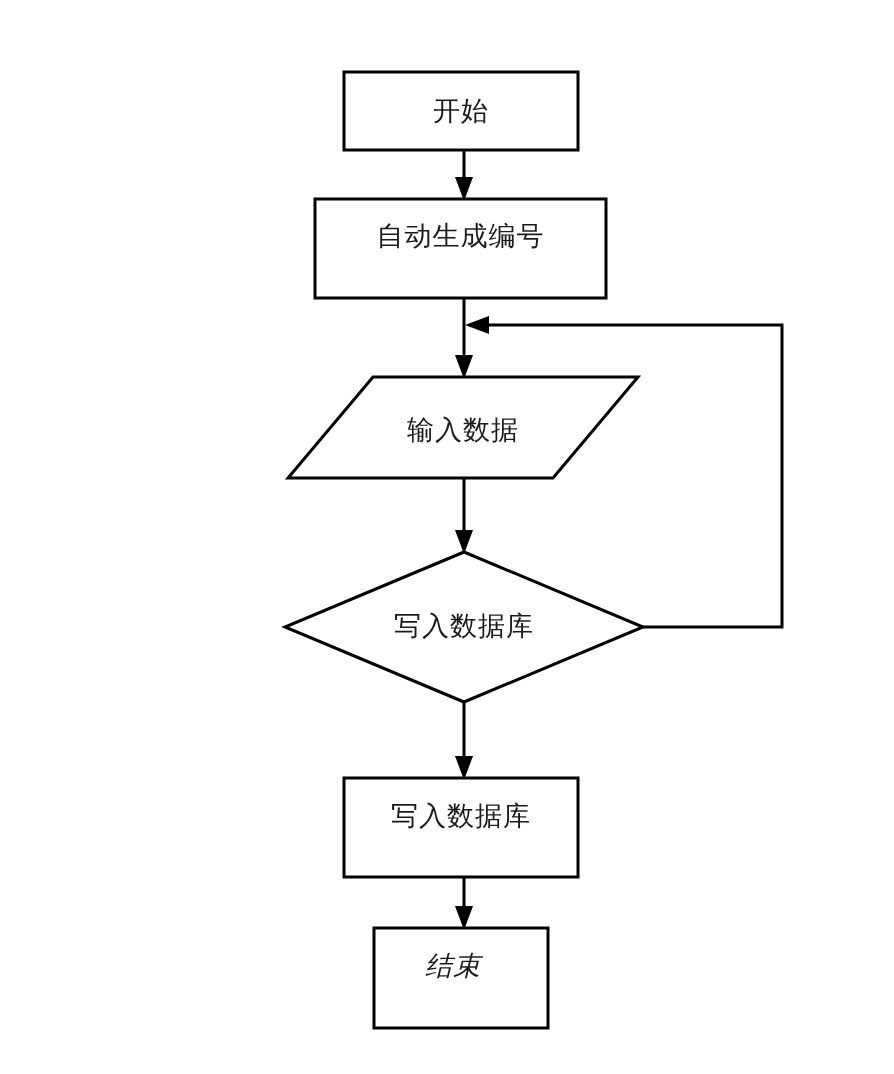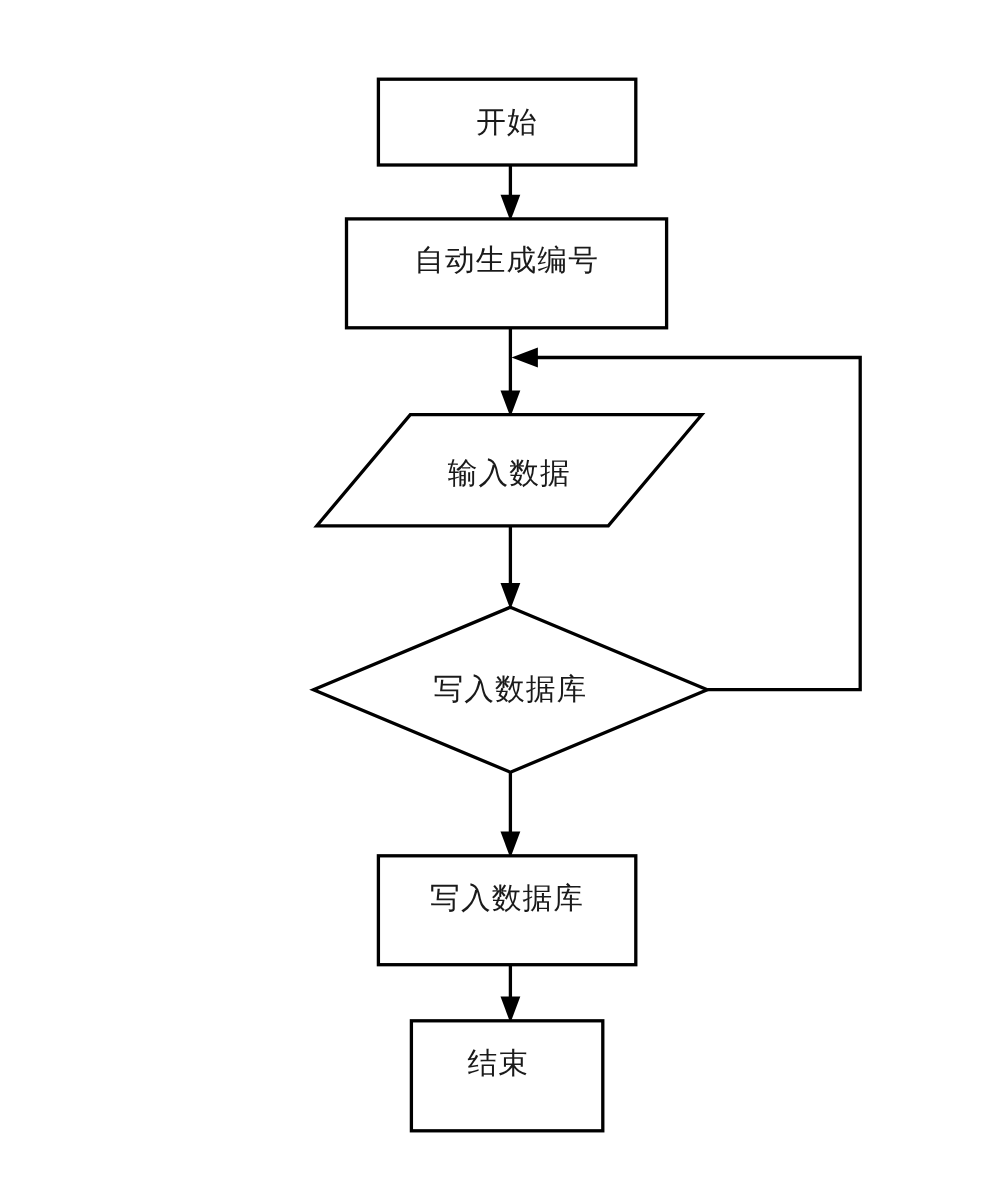--- a/index.html
+++ b/index.html
@@ -107,15 +107,15 @@
   <div class="node-label" style="left:344px; top:98px; width:234px;">开始</div>
 
   <div class="node-label" style="left:288px; top:417px; width:350px;">输入数据</div>
 
   <div class="node-label" style="left:315px; top:223px; width:291px;">自动生成编号</div>
 
   <div class="node-label" style="left:285px; top:613px; width:358px;">写入数据库</div>
 
   <div class="node-label" style="left:344px; top:803px; width:234px;">写入数据库</div>
 
-  <div class="node-label" style="left:374px; top:953px; width:158px;">结束</div>
+  <div class="node-label" style="left:374px; top:953px; width:158px;font-style:italic;">结束</div>
 
 </div>
 
 </body></html>

